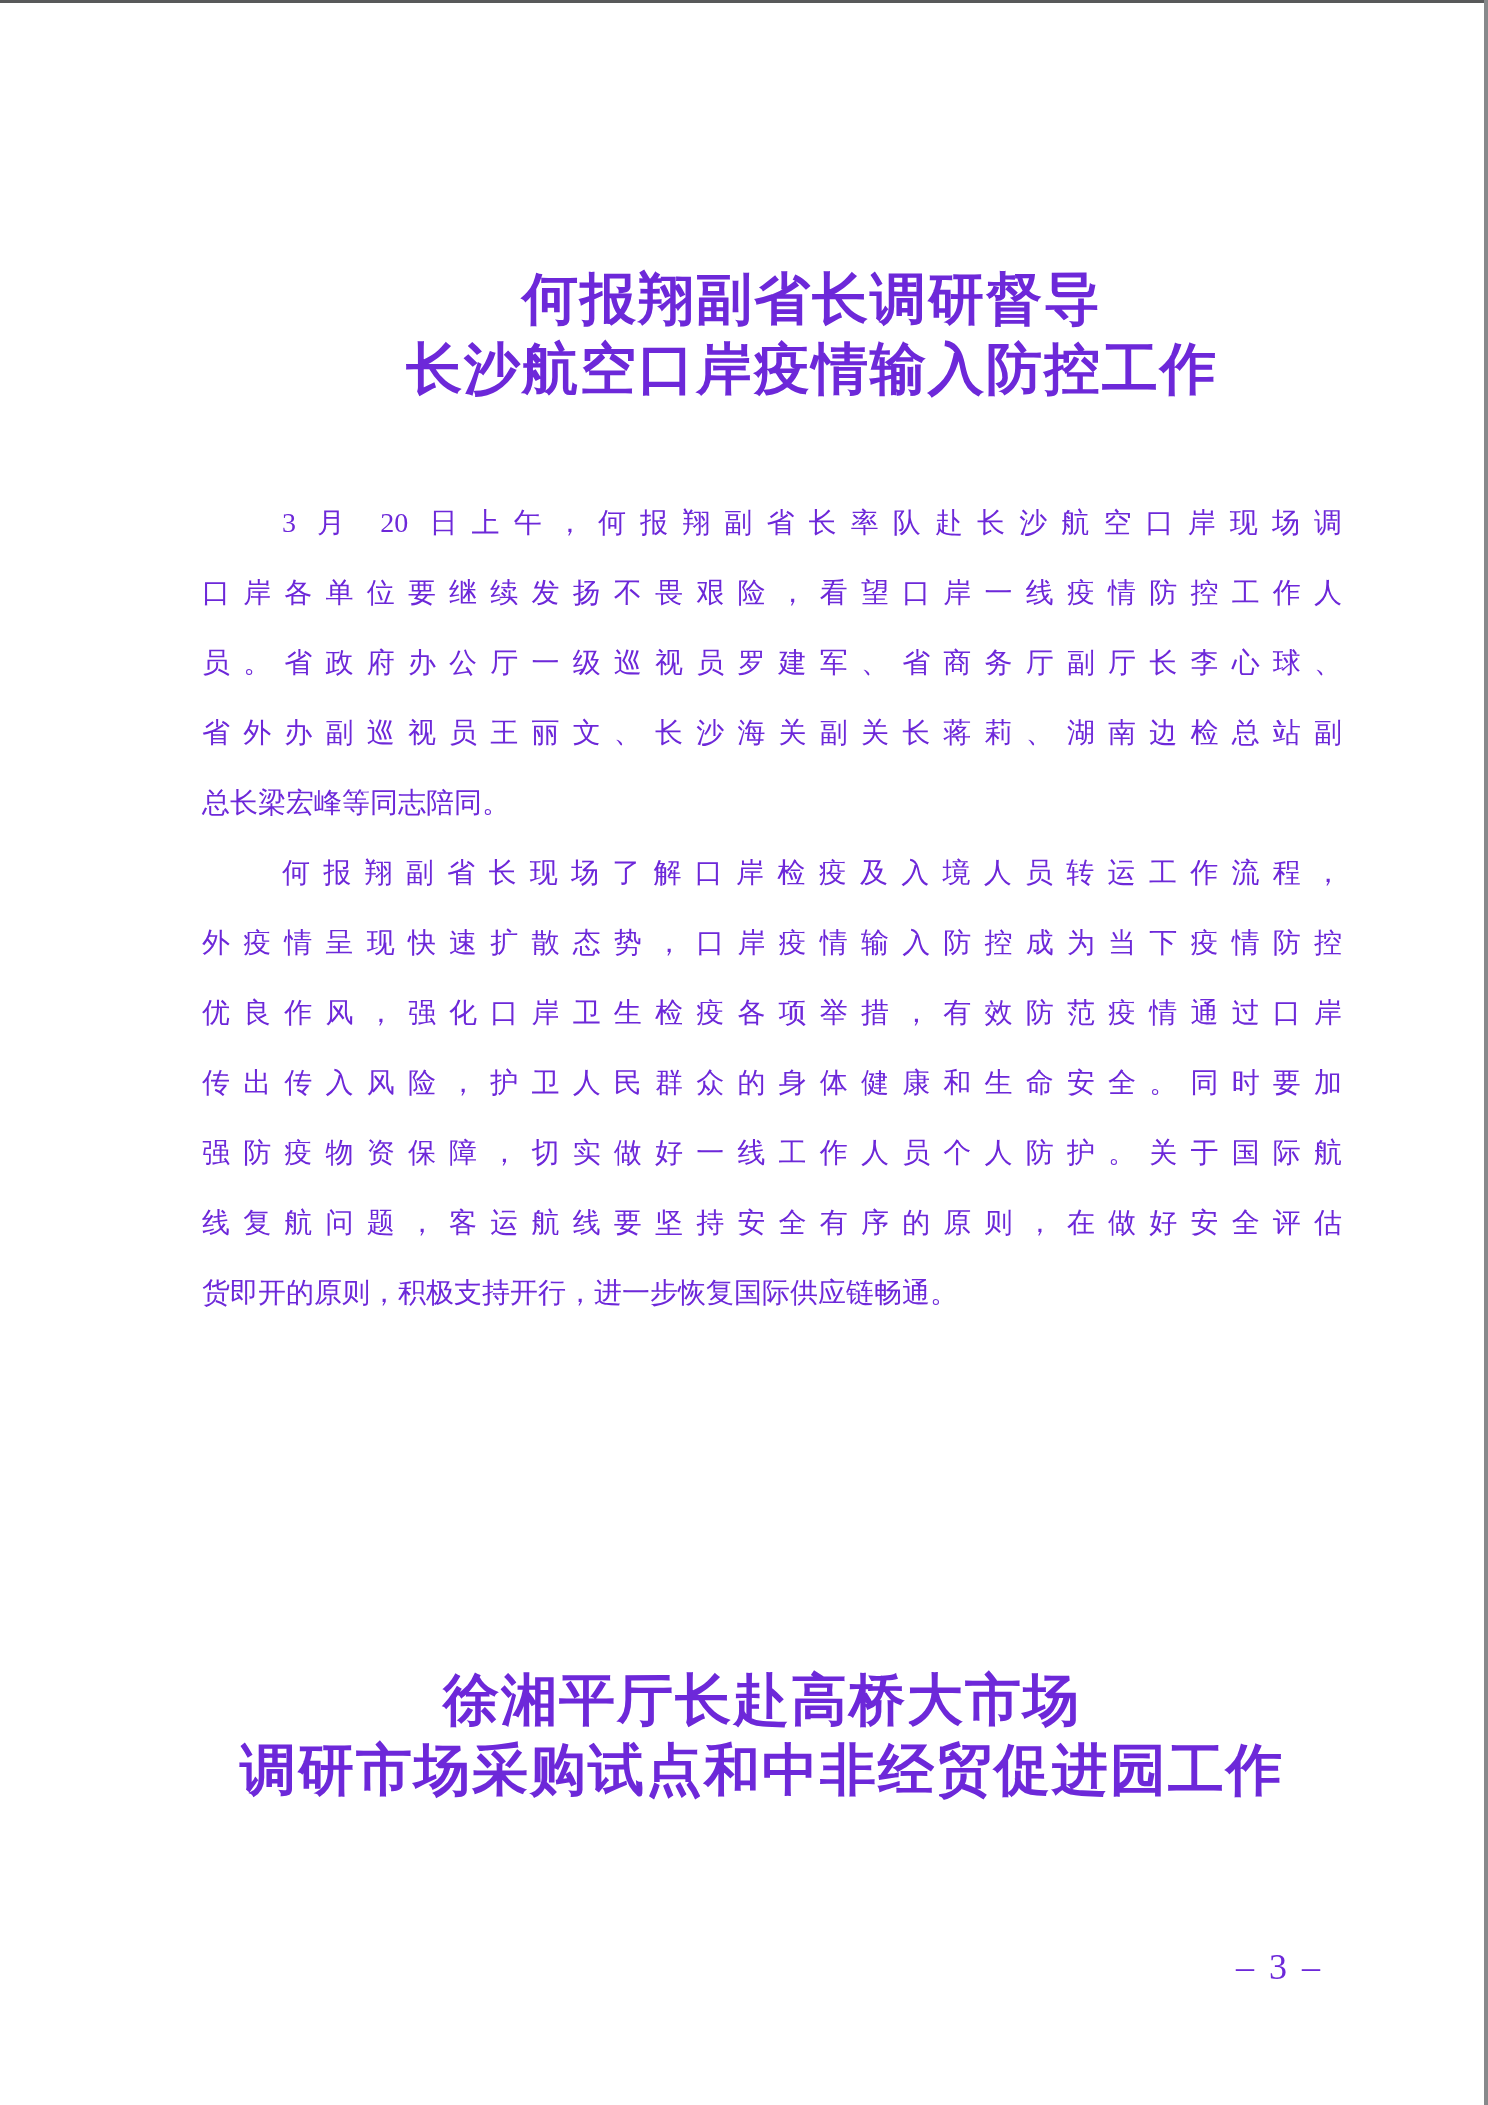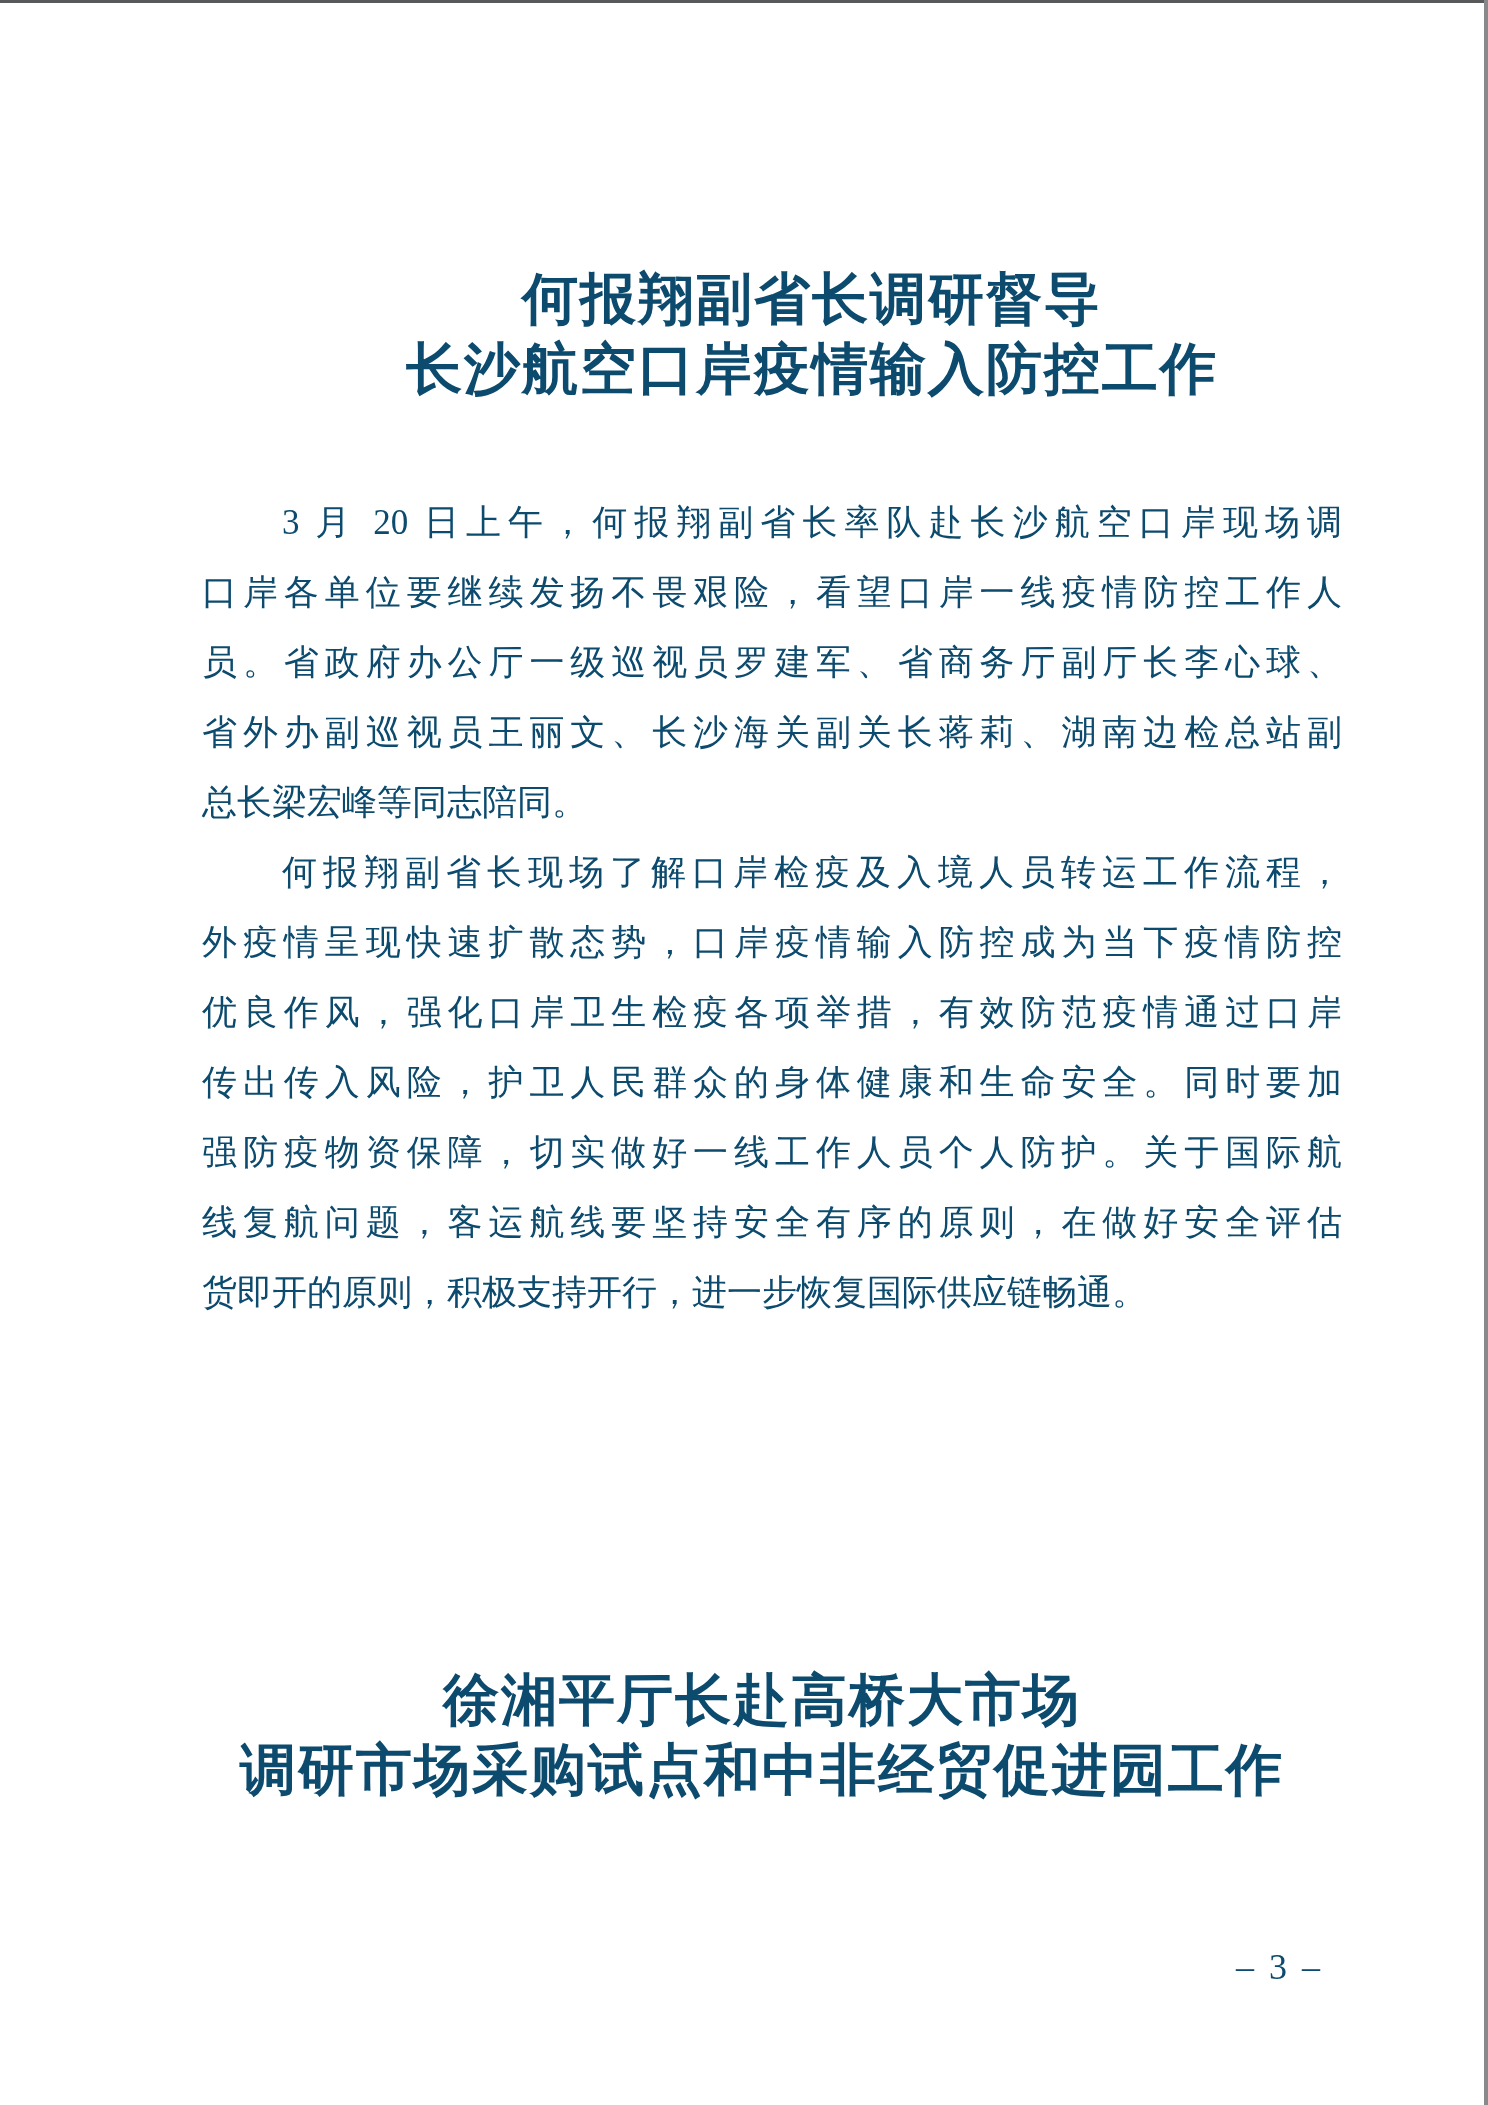--- a/index.html
+++ b/index.html
@@ -7,21 +7,21 @@
     padding: 0;
     background: #ffffff;
   }
   .page {
     position: relative;
     width: 1488px;
     height: 2105px;
     background: #ffffff;
     overflow: hidden;
     font-family: "Liberation Serif", serif;
-    color: #0c4a6e;
+    color: #6d28d9;
   }
   
   .scan-edge-top {
     position: absolute;
     top: 0; left: 0;
     width: 100%; height: 3px;
     background: #58595a;
   }
   .scan-edge-right {
     position: absolute;
@@ -42,21 +42,21 @@
     font-weight: 900;
     letter-spacing: 2px;
     font-family: "Liberation Serif", serif;
   }
   
   .body-text {
     position: absolute;
     top: 488px;
     left: 202px;
     width: 1140px;
-    font-size: 35px;
+    font-size: 28px;
     line-height: 70px;
     font-family: "Liberation Serif", serif;
   }
   .line {
     text-align: justify;
     text-align-last: justify;
     text-justify: inter-character;
     white-space: nowrap;
   }
   .line.indent {

